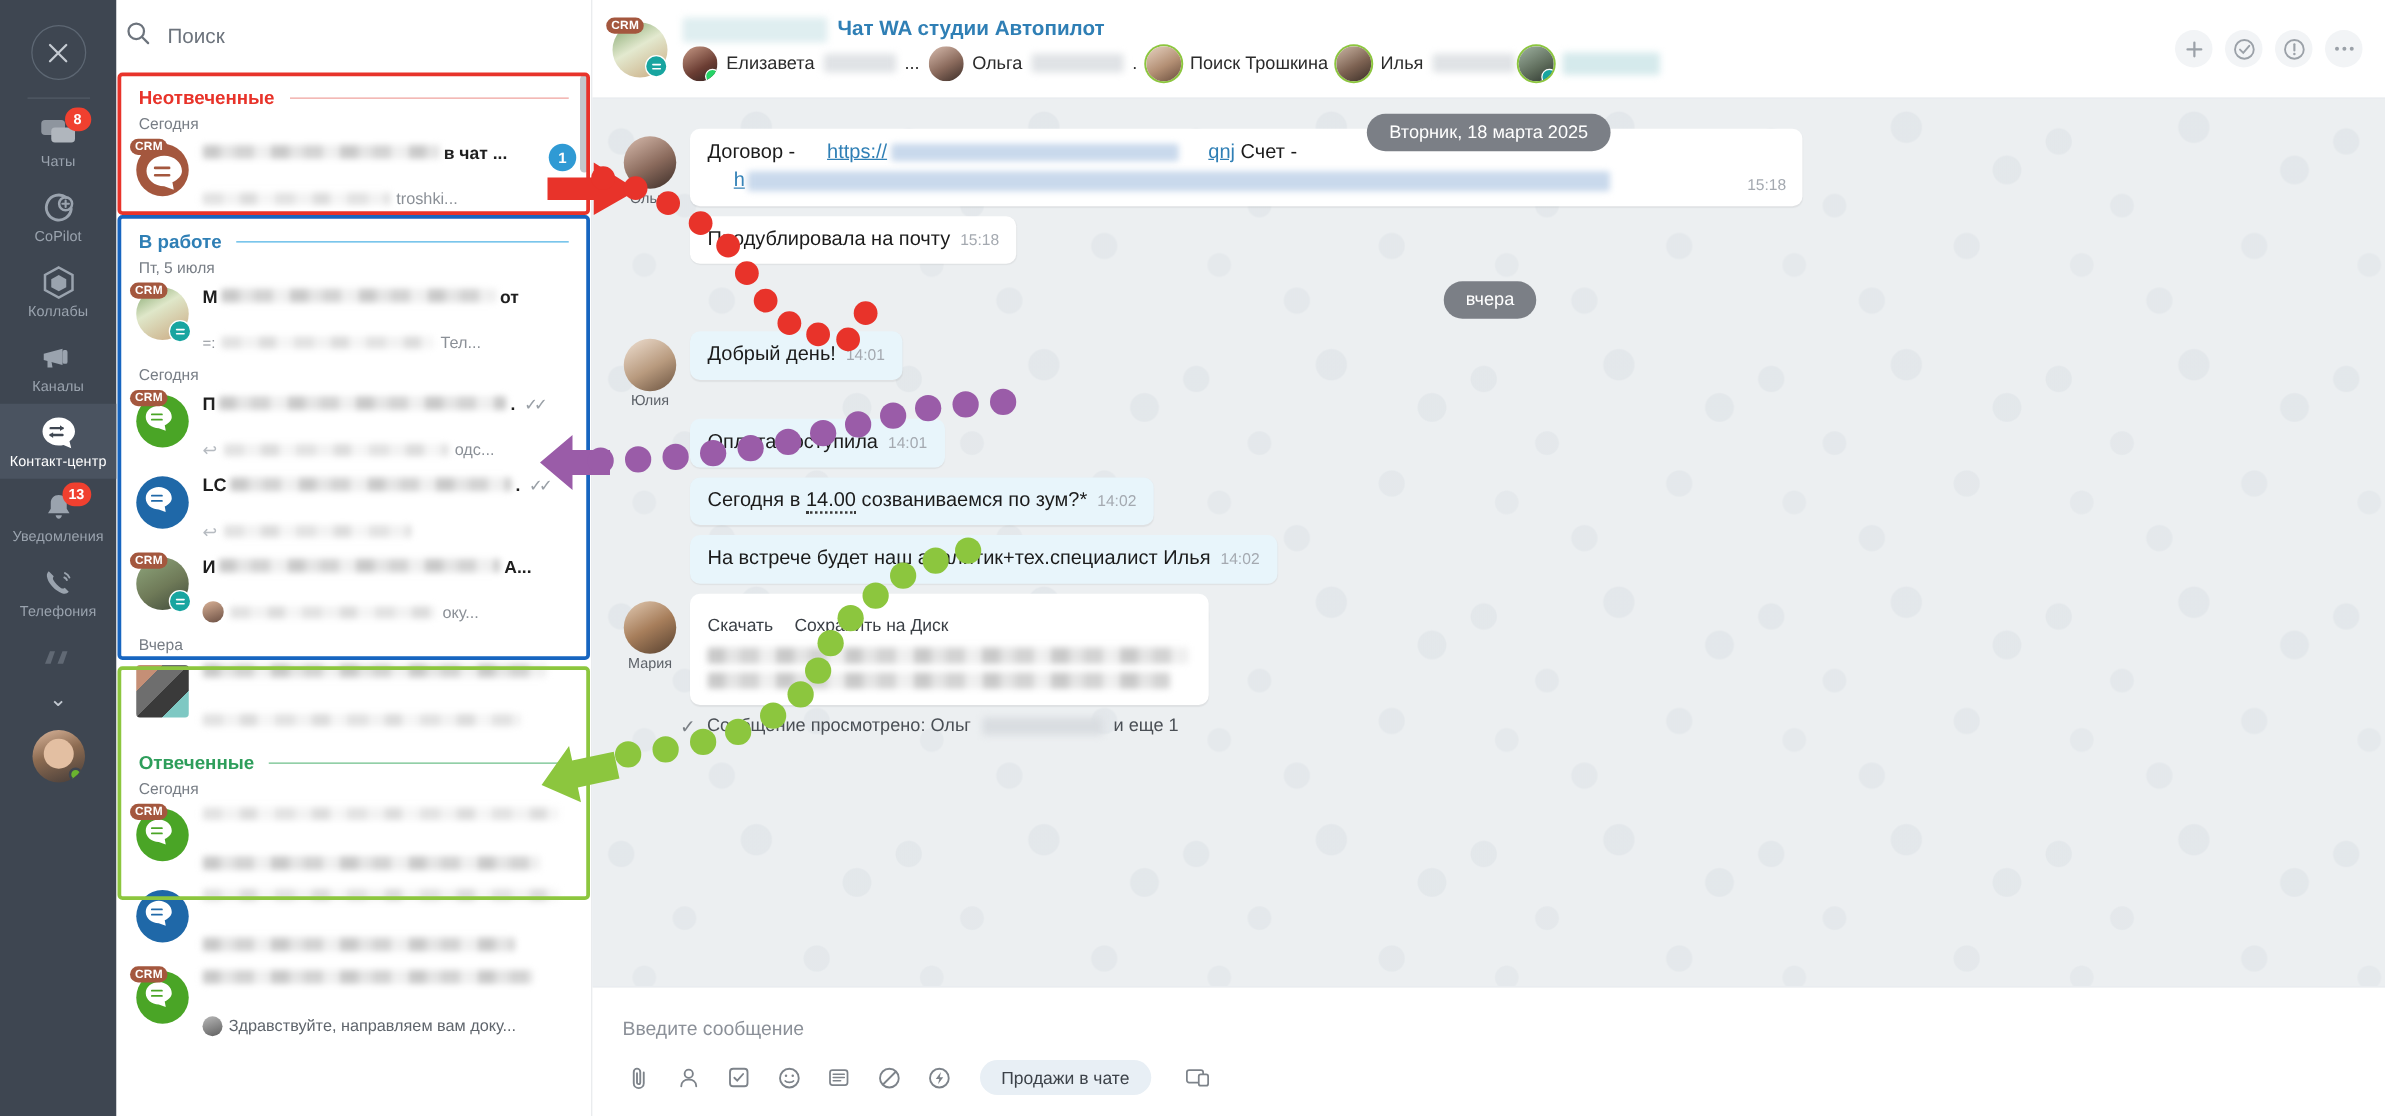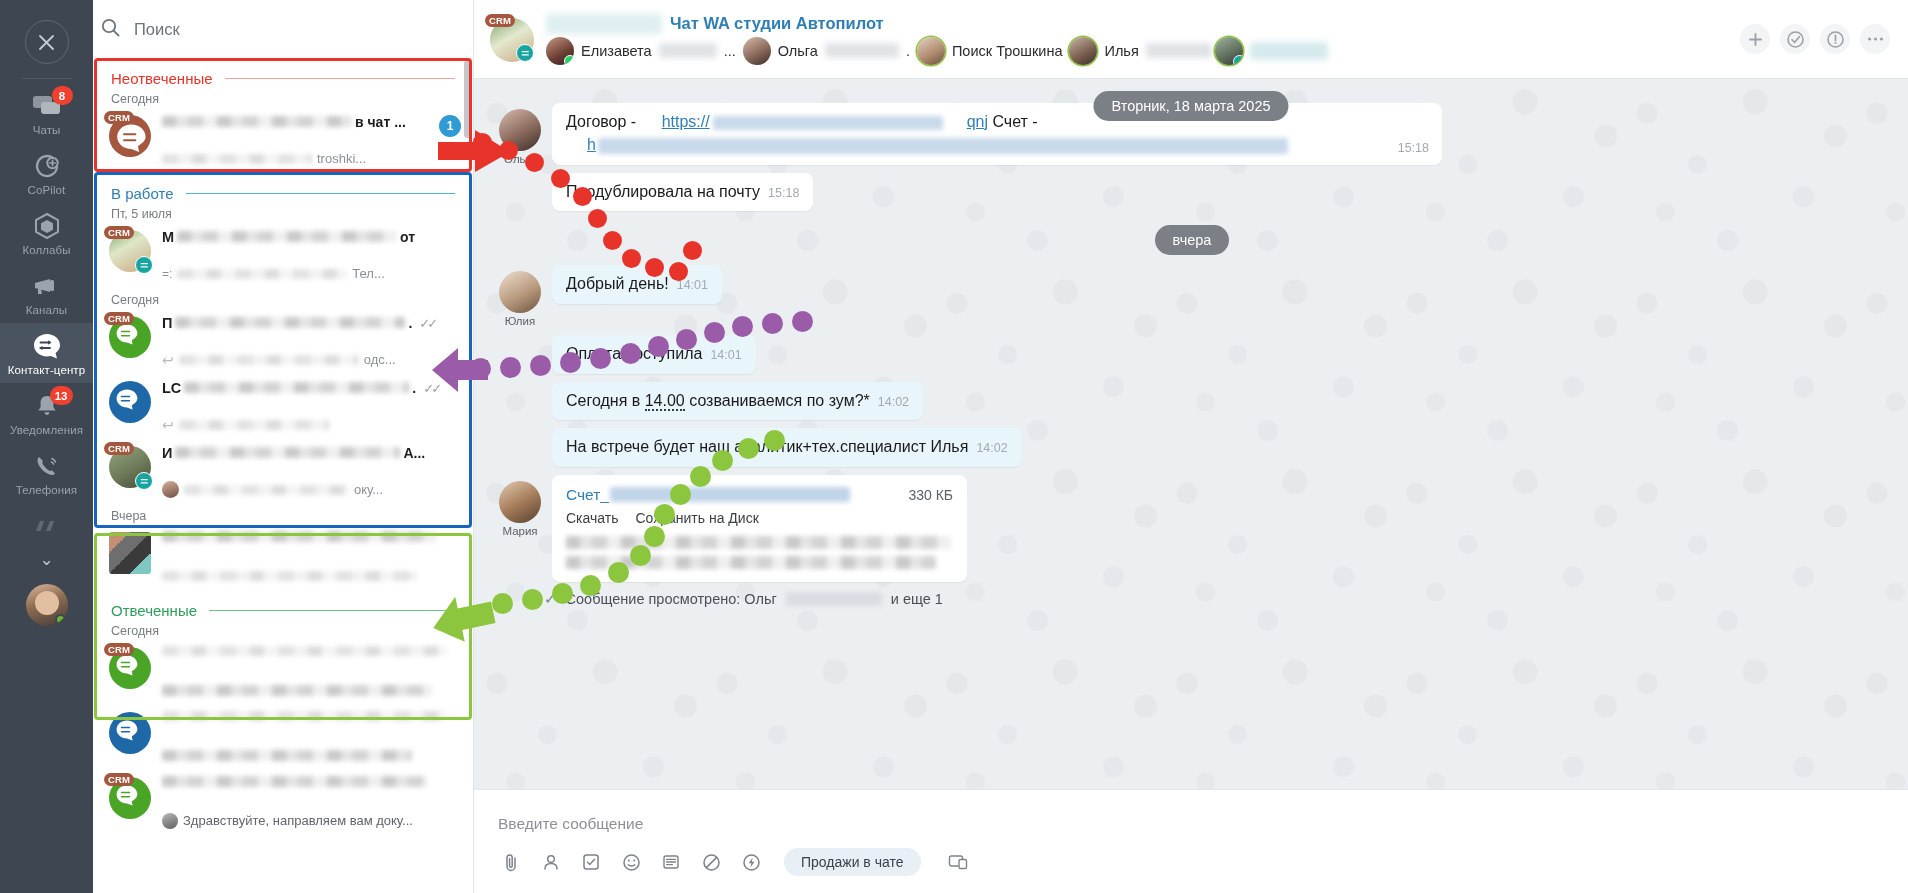--- a/index.html
+++ b/index.html
@@ -63,21 +63,21 @@
   }
   .search {
     height:58px; display:flex; align-items:center; gap:14px; padding:0 22px 0 8px;
   }
   .search input {
     border:0; outline:0; font-size:16.5px; color:#3f4650; width:100%;
     font-family:"Liberation Sans", sans-serif; background:transparent;
   }
   .search input::placeholder { color:#6c737c; }
   .sec-head { padding:12px 18px 0 18px; display:flex; align-items:center; gap:12px; }
-  .sec-title { font-size:15px; font-weight:normal; white-space:nowrap; }
+  .sec-title { font-size:15px; font-weight:bold; white-space:nowrap; }
   .sec-rule { flex:1; height:1px; }
   .sec-date { font-size:12.5px; color:#777d85; padding:5px 18px 2px; }
 
   .row { display:flex; gap:11px; padding:5px 12px 5px 16px; align-items:flex-start; cursor:pointer; }
   .av-wrap { position:relative; width:42px; height:42px; flex:0 0 42px; margin-top:2px; }
   .av { width:42px; height:42px; border-radius:50%; overflow:hidden; position:relative; }
   .crm-tag {
     position:absolute; left:-5px; top:-4px; background:#a4573e; color:#fff;
     font-size:9.5px; font-weight:bold; border-radius:7px; padding:1px 4px; z-index:3;
     letter-spacing:.2px;
@@ -708,27 +708,20 @@
             <span>На встрече будет наш аналитик+тех.специалист Илья</span><span class="tm">14:02</span>
           </div>
         </div>
 
         <div class="mline">
           <div class="m-side">
             <div class="ava" style="background:linear-gradient(150deg,#e2cbb4,#a77e5b 50%,#56402f)"></div>
             <div class="nm">Мария</div>
           </div>
           <div class="filecard">
-            <div class="fc-top">
-              <div class="fc-name">
-                <span>Счет_</span>
-                  <span class="link-blur" style="width:240px;height:15px;background:#c0d4ea;margin-left:1px"></span>
-              </div>
-              <div class="fc-size">330 КБ</div>
-            </div>
             <div class="fc-acts">
               <span>Скачать</span>
               <span>Сохранить на Диск</span>
             </div>
             <div class="fc-lines">
               <div class="blur" style="width:385px;height:13px"></div>
               <div class="blur" style="width:370px;height:13px"></div>
             </div>
           </div>
         </div>

